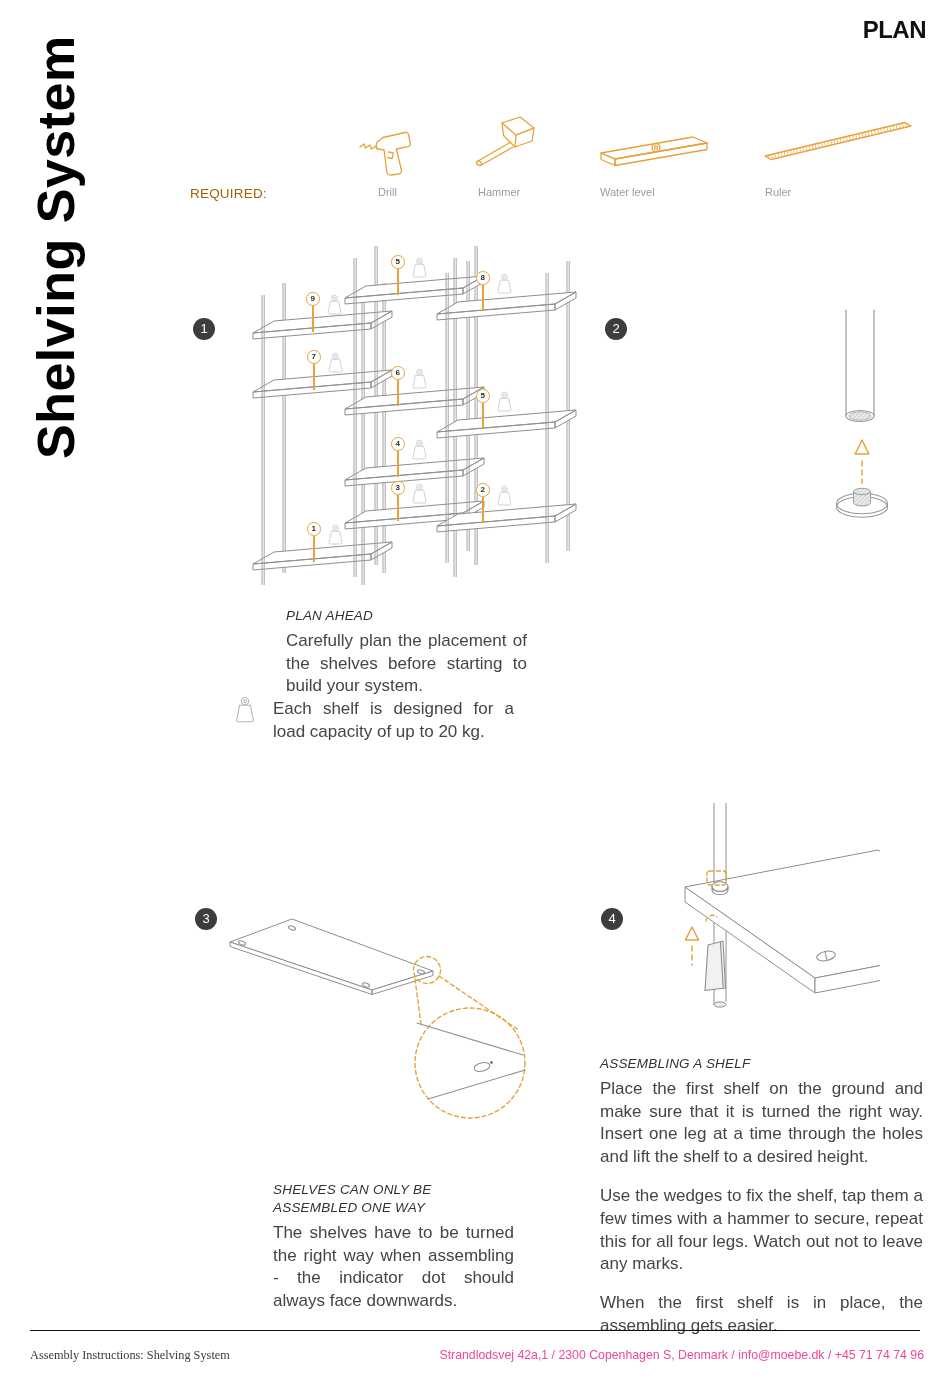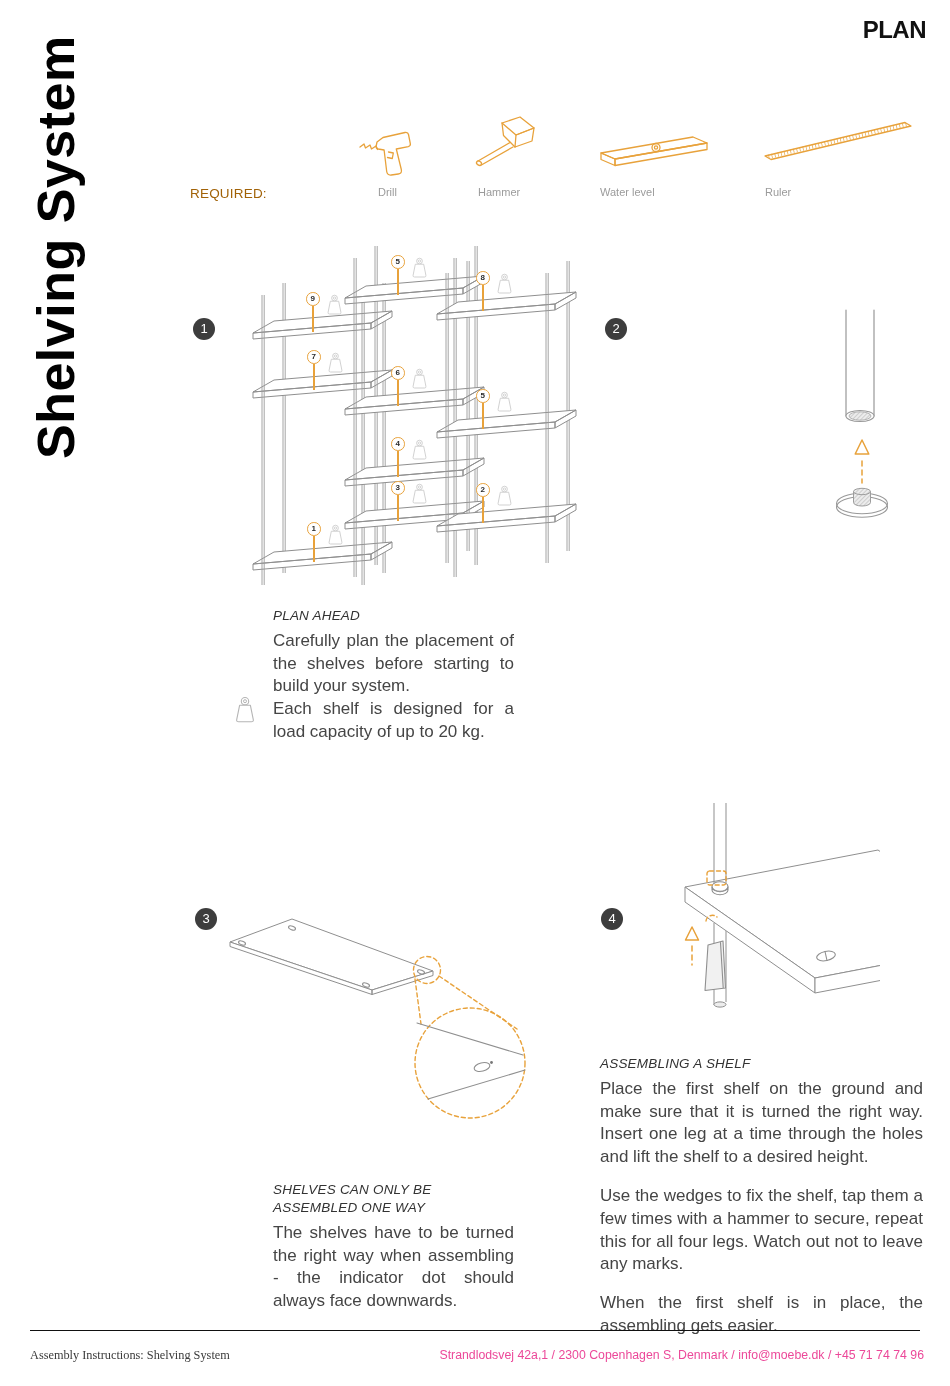--- a/index.html
+++ b/index.html
@@ -223,21 +223,21 @@
     <path d="M53,155 L68,151 L70.5,198 L50,200.5 Z" fill="#f1f1f1" stroke="#8f8f8f" stroke-width="1.1" stroke-linejoin="round"></path>
     <path class="ln" d="M65.5,152.5 L68.2,197.5"></path>
     <ellipse class="ln" cx="171" cy="166" rx="9.5" ry="4.6" transform="rotate(-12 171 166)"></ellipse>
     <path class="ln" d="M170,161.5 L172,170.5"></path>
     <rect class="odash" x="52" y="81" width="19" height="14" rx="2.5"></rect>
     <path class="odash" d="M51,131 a6.5,6 0 0 1 11,-4"></path>
     <path class="orange" d="M37,137 L43.5,150 L30.5,150 Z"></path>
     <path class="orange" d="M37,156 V175" stroke-dasharray="5 4"></path>
   </svg>
 
-  <div class="txtcol" style="left:273px;top:607px;width:241px">
+  <div class="txtcol" style="left:286px;top:607px;width:241px">
     <div class="heading">PLAN AHEAD</div>
     <div class="bodytxt">Carefully plan the placement of the shelves before starting to build your system.</div>
   </div>
 
   <svg class="diagram" style="left:234px;top:696px" width="22" height="27" viewBox="0 0 22 27">
     <circle cx="11" cy="5.2" r="3.7" fill="#fff" stroke="#b5b5b5" stroke-width="1.1"></circle>
     <circle cx="11" cy="5.2" r="1.5" fill="none" stroke="#b5b5b5" stroke-width="1"></circle>
     <path d="M5.6,9.3 h10.8 l2.9,14.3 q.4,2.2 -1.9,2.2 h-12.8 q-2.3,0 -1.9,-2.2 z" fill="#fff" stroke="#b5b5b5" stroke-width="1.1" stroke-linejoin="round"></path>
   </svg>
   <div class="txtcol" style="left:273px;top:698px;width:241px">

